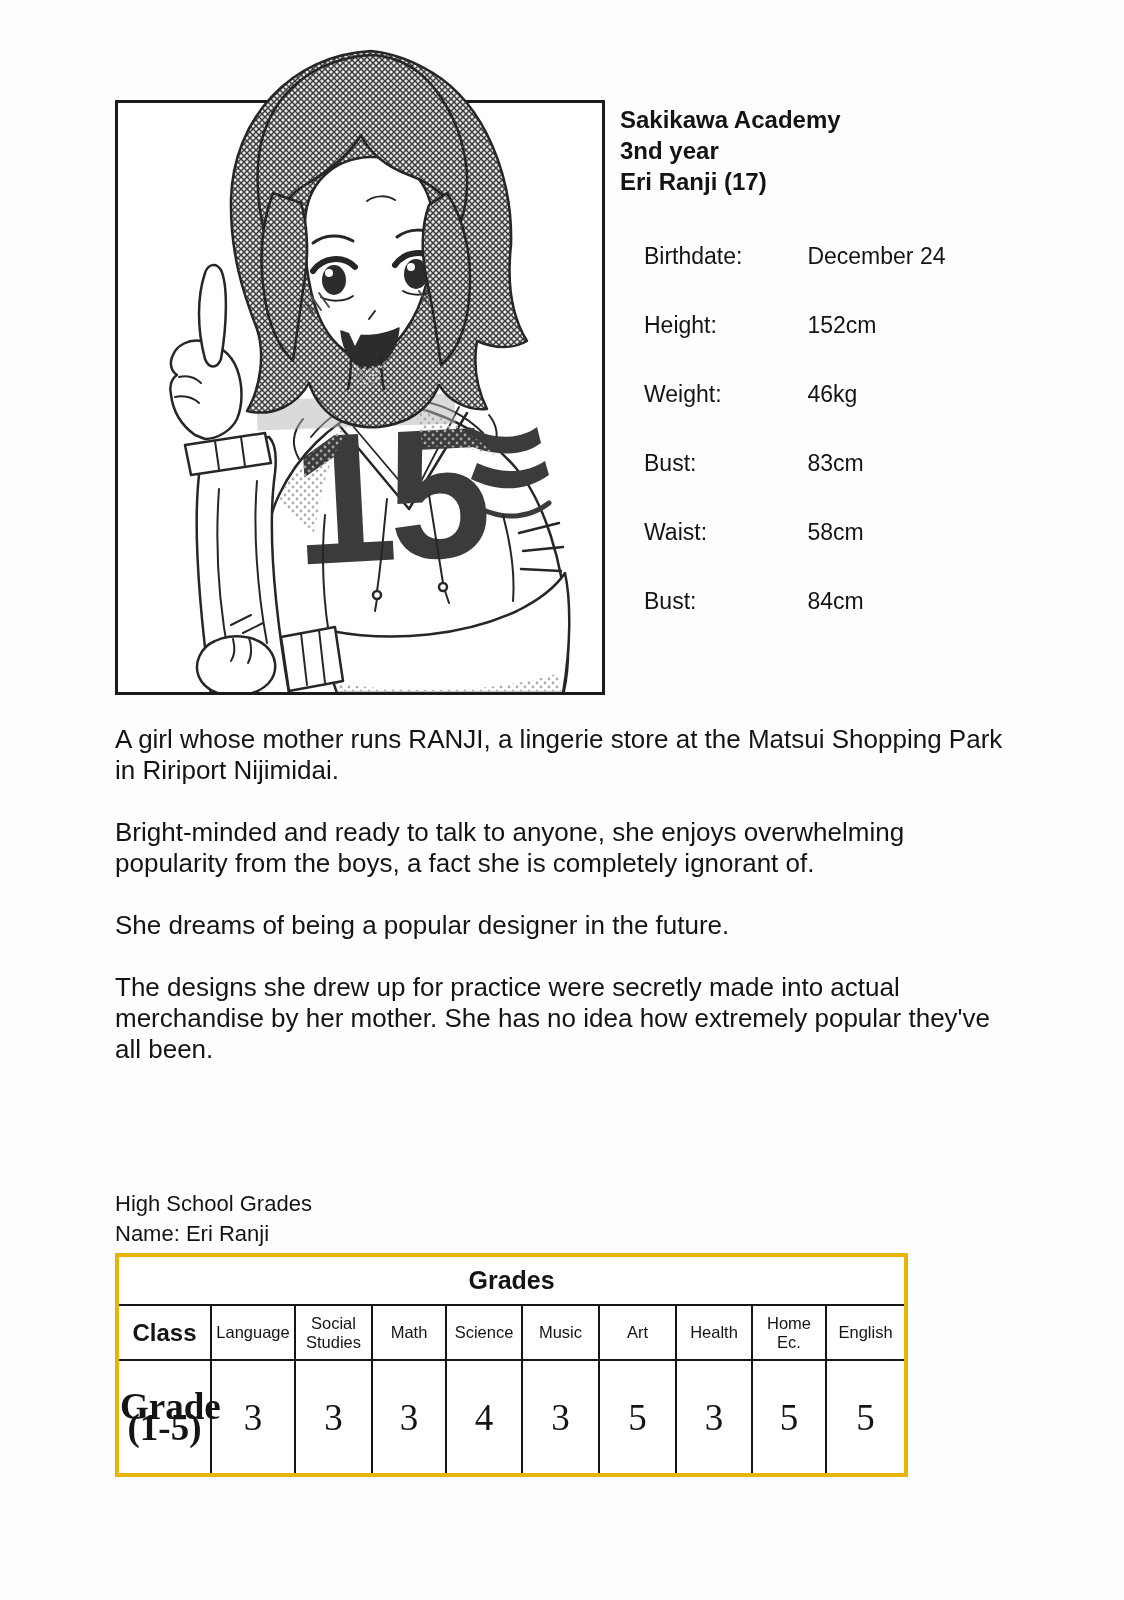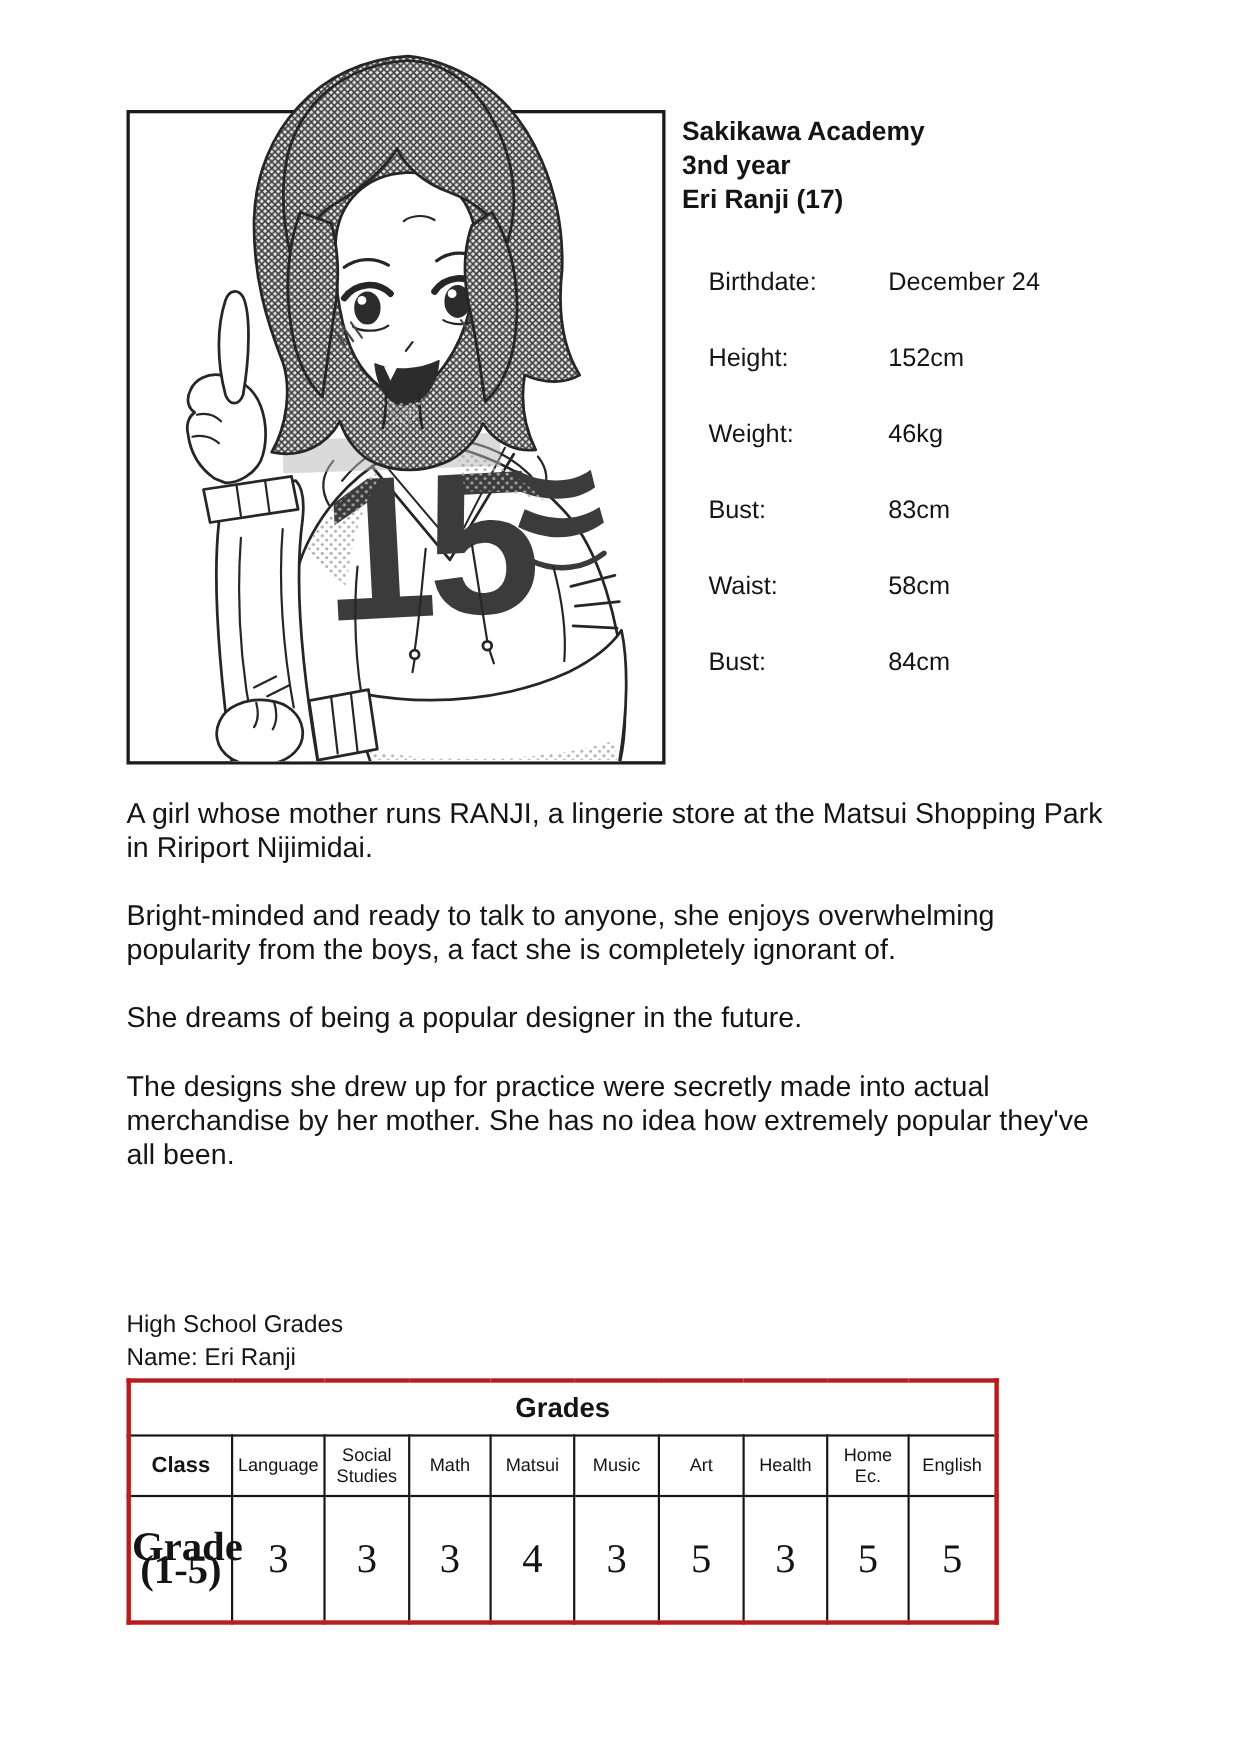--- a/index.html
+++ b/index.html
@@ -26,28 +26,28 @@
 
   
   .desc { position:absolute; left:115px; top:724px; width:900px; font-size:26px; line-height:31px; }
   .desc p { margin:0 0 31px 0; }
 
   
   .grades-head { position:absolute; left:115px; top:1189px; font-size:22px; line-height:30px; }
   .gtable-wrap { position:absolute; left:115px; top:1253px; }
   table.grades {
     border-collapse:collapse; table-layout:fixed; width:787px;
-    border:4px solid #b91c1c; background:#ffffff;
+    border:4px solid #eab308; background:#ffffff;
   }
   table.grades th, table.grades td {
     border:2px solid #161616; text-align:center; vertical-align:middle; padding:0 1px;
   }
   .t-title  { height:47px; font-size:25px; font-weight:bold; }
   .hdr      { height:53px; font-size:16.5px; font-weight:normal; line-height:19px; }
-  .class-h  { font-weight:bold; font-size:20px; }
+  .class-h  { font-weight:bold; font-size:24px; }
   .grade-h  { font-weight:bold; font-size:17px; line-height:21px; }
   .gval     { height:112px; font-family:"Liberation Serif", serif; font-size:37px; }
 </style>
 </head>
 <body>
 
 <div class="page">
 
   <div class="frame">
     <svg width="490" height="647" viewBox="0 0 490 647" xmlns="http://www.w3.org/2000/svg">
@@ -205,21 +205,21 @@
       </colgroup>
       <tbody>
           <tr>
         <th class="t-title" colspan="10">Grades</th>
       </tr>
       <tr>
         <th class="hdr class-h">Class</th>
         <td class="hdr">Language</td>
         <td class="hdr">Social Studies</td>
         <td class="hdr">Math</td>
-        <td class="hdr">Matsui</td>
+        <td class="hdr">Science</td>
         <td class="hdr">Music</td>
         <td class="hdr">Art</td>
         <td class="hdr">Health</td>
         <td class="hdr">Home Ec.</td>
         <td class="hdr">English</td>
       </tr>
       <tr>
         <th class="gval grade-h">
           <div>Grade</div>
           <div>(1-5)</div>

